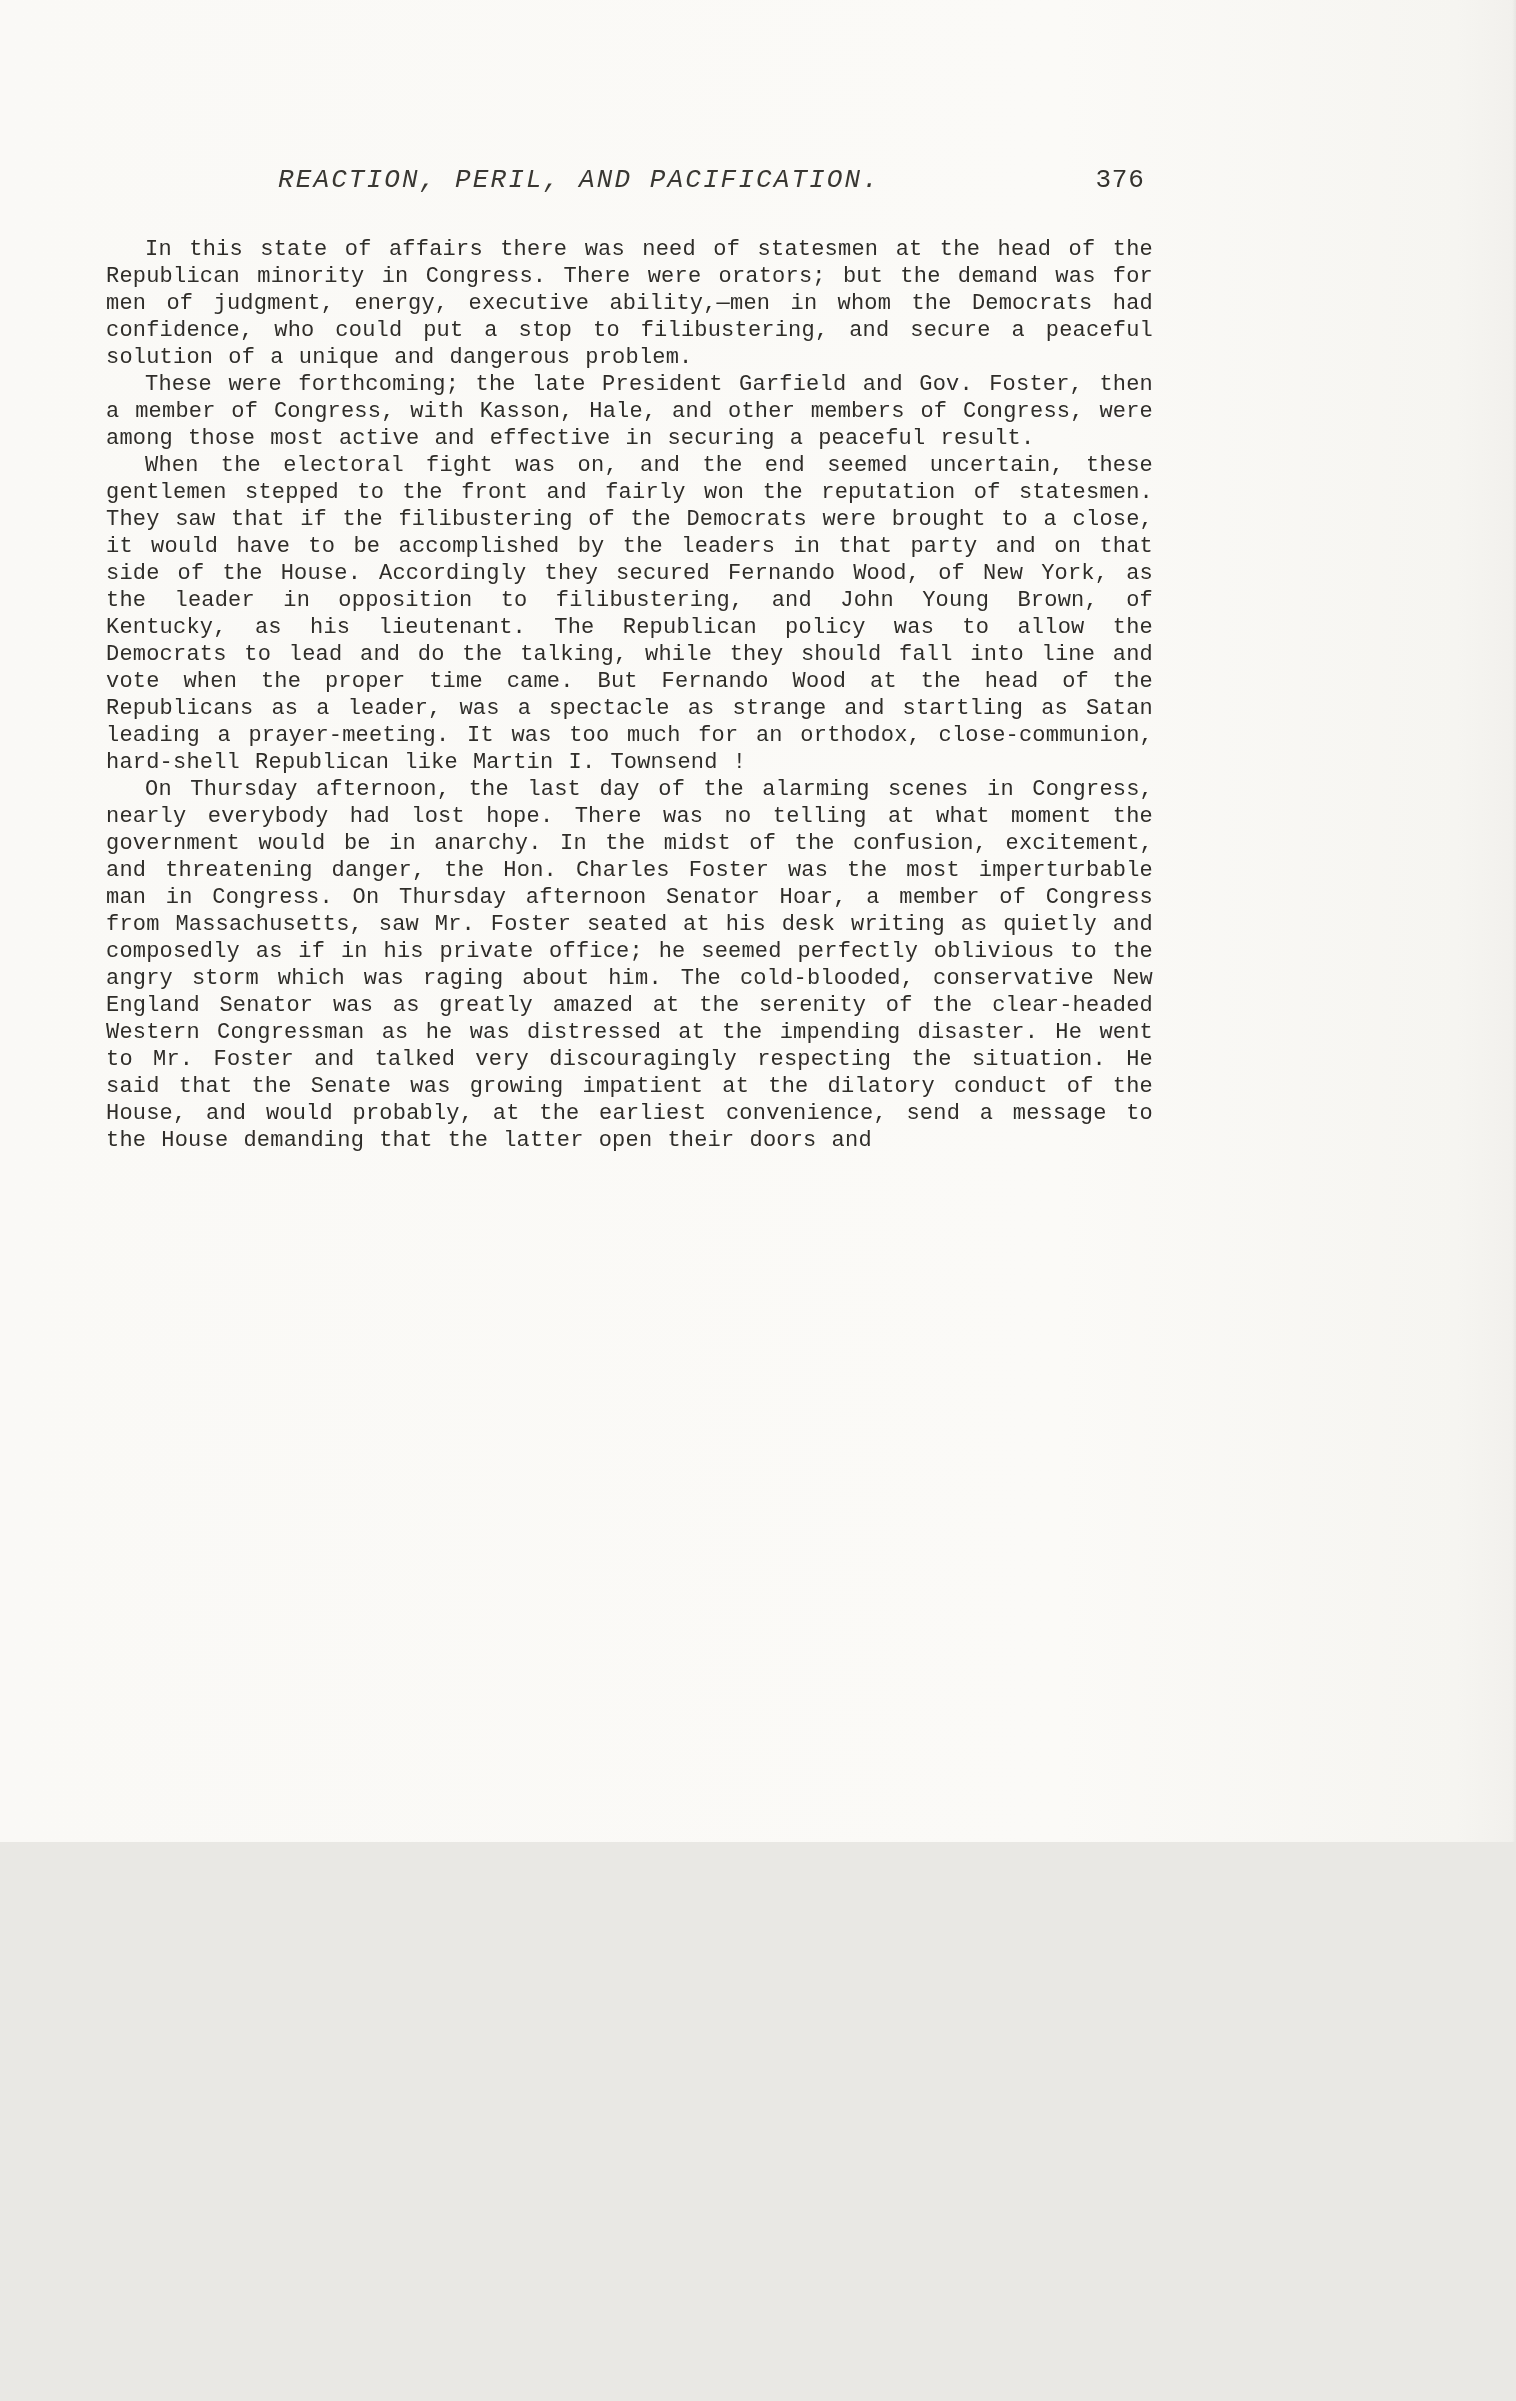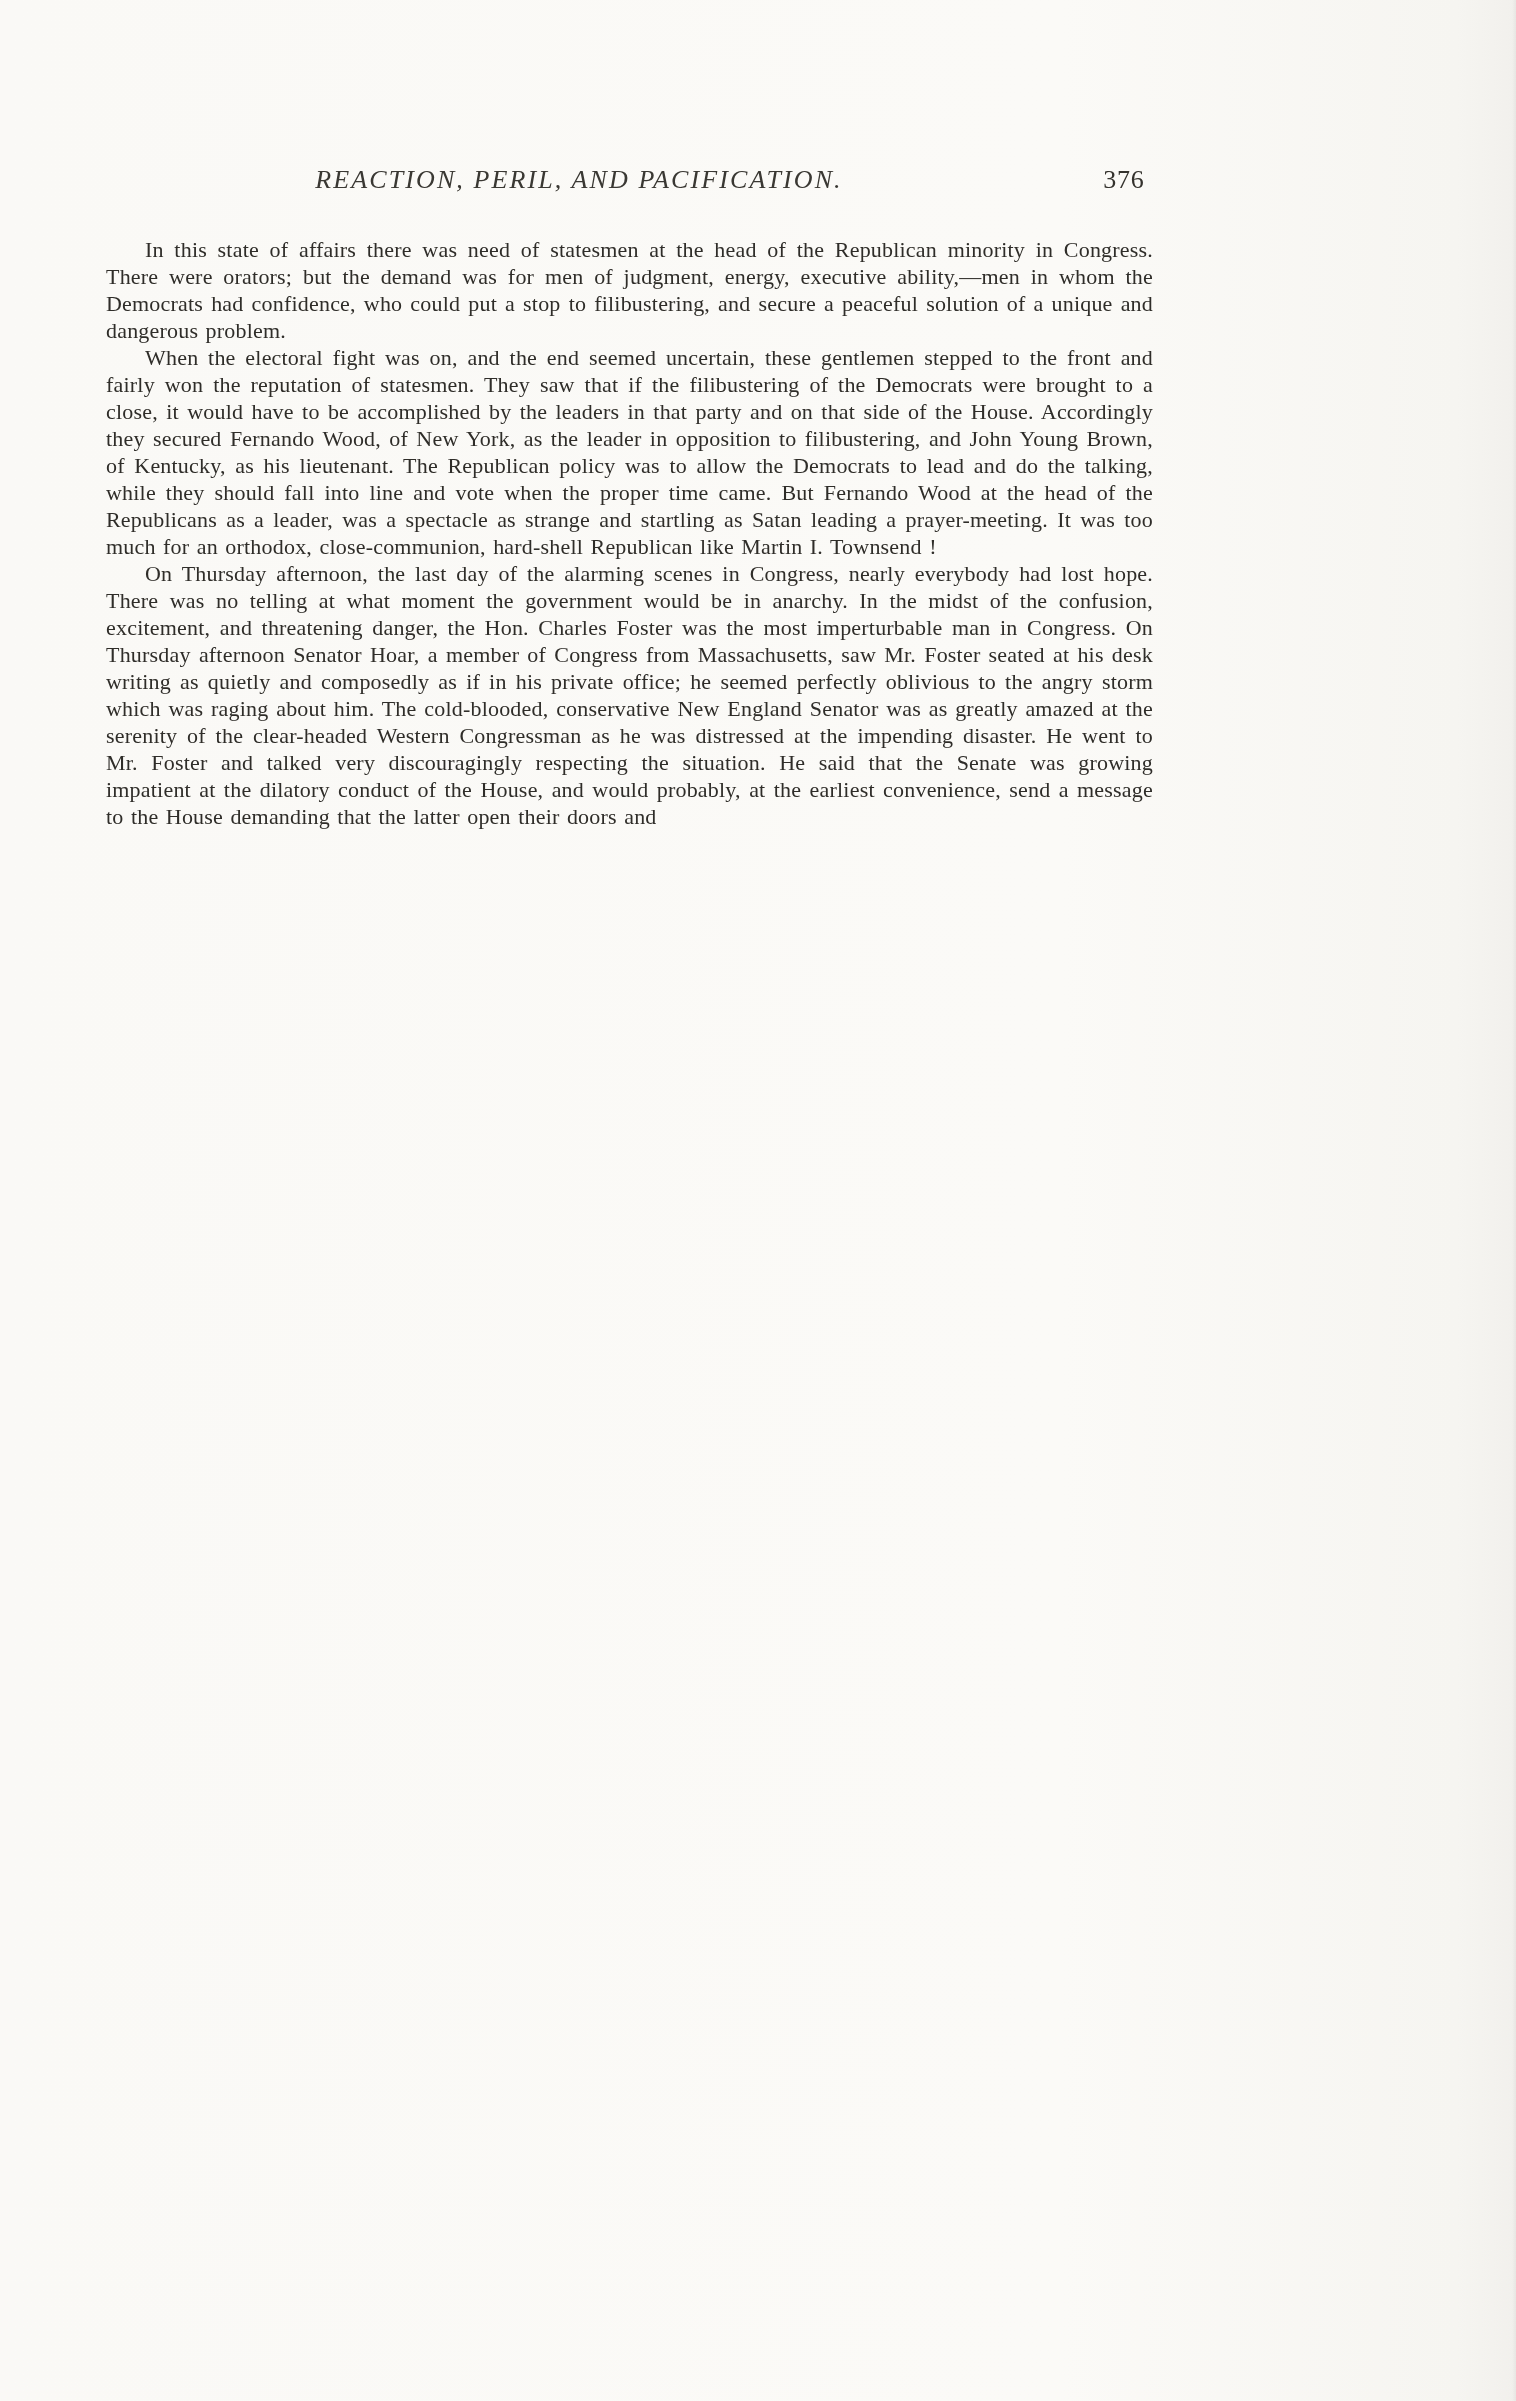--- a/index.html
+++ b/index.html
@@ -3,24 +3,24 @@
 <meta charset="utf-8">
 <style>
   html, body {
     margin: 0;
     padding: 0;
     background: #e9e8e4;
   }
   .scan-page {
     position: relative;
     width: 1517px;
-    height: 2401px;
+    height: 1842px;
     background: #fbfaf7;
     background: linear-gradient(90deg, #faf9f6 0%, #fbfaf7 70%, #f6f5f1 96%, #f1f0ec 100%);
-    font-family: Liberation Serif, serif;
+    font-family: Liberation Mono, monospace;
     color: #31302c;
     overflow: hidden;
   }
   .text-block {
     position: absolute;
     left: 106px;
     top: 165px;
     width: 1047px;
   }
   .running-header {
@@ -73,20 +73,21 @@
 <div class="scan-page">
   <div class="text-block">
 
     <div class="running-header">
       <div class="running-title">REACTION, PERIL, AND PACIFICATION.</div>
       <div class="page-number">376</div>
     </div>
 
     <div class="body-text">
       <p>In this state of affairs there was need of statesmen at the head of the Republican minority in Congress. There were orators; but the demand was for men of judgment, energy, executive ability,—men in whom the Democrats had confidence, who could put a stop to filibustering, and secure a peaceful solution of a unique and dangerous problem.</p>
+      <p>These were forthcoming; the late President Garfield and Gov. Foster, then a member of Congress, with Kasson, Hale, and other members of Congress, were among those most active and effective in securing a peaceful result.</p>
       <p>When the electoral fight was on, and the end seemed uncertain, these gentlemen stepped to the front and fairly won the reputation of statesmen. They saw that if the filibustering of the Democrats were brought to a close, it would have to be accomplished by the leaders in that party and on that side of the House. Accordingly they secured Fernando Wood, of New York, as the leader in opposition to filibustering, and John Young Brown, of Kentucky, as his lieutenant. The Republican policy was to allow the Democrats to lead and do the talking, while they should fall into line and vote when the proper time came. But Fernando Wood at the head of the Republicans as a leader, was a spectacle as strange and startling as Satan leading a prayer-meeting. It was too much for an orthodox, close-communion, hard-shell Republican like Martin I. Townsend !</p>
       <p>On Thursday afternoon, the last day of the alarming scenes in Congress, nearly everybody had lost hope. There was no telling at what moment the government would be in anarchy. In the midst of the confusion, excitement, and threatening danger, the Hon. Charles Foster was the most imperturbable man in Congress. On Thursday afternoon Senator Hoar, a member of Congress from Massachusetts, saw Mr. Foster seated at his desk writing as quietly and composedly as if in his private office; he seemed perfectly oblivious to the angry storm which was raging about him. The cold-blooded, conservative New England Senator was as greatly amazed at the serenity of the clear-headed Western Congressman as he was distressed at the impending disaster. He went to Mr. Foster and talked very discouragingly respecting the situation. He said that the Senate was growing impatient at the dilatory conduct of the House, and would probably, at the earliest convenience, send a message to the House demanding that the latter open their doors and</p>
     </div>
 
   </div>
   <div class="page-edge"></div>
 </div>
 
 
 </body></html>

